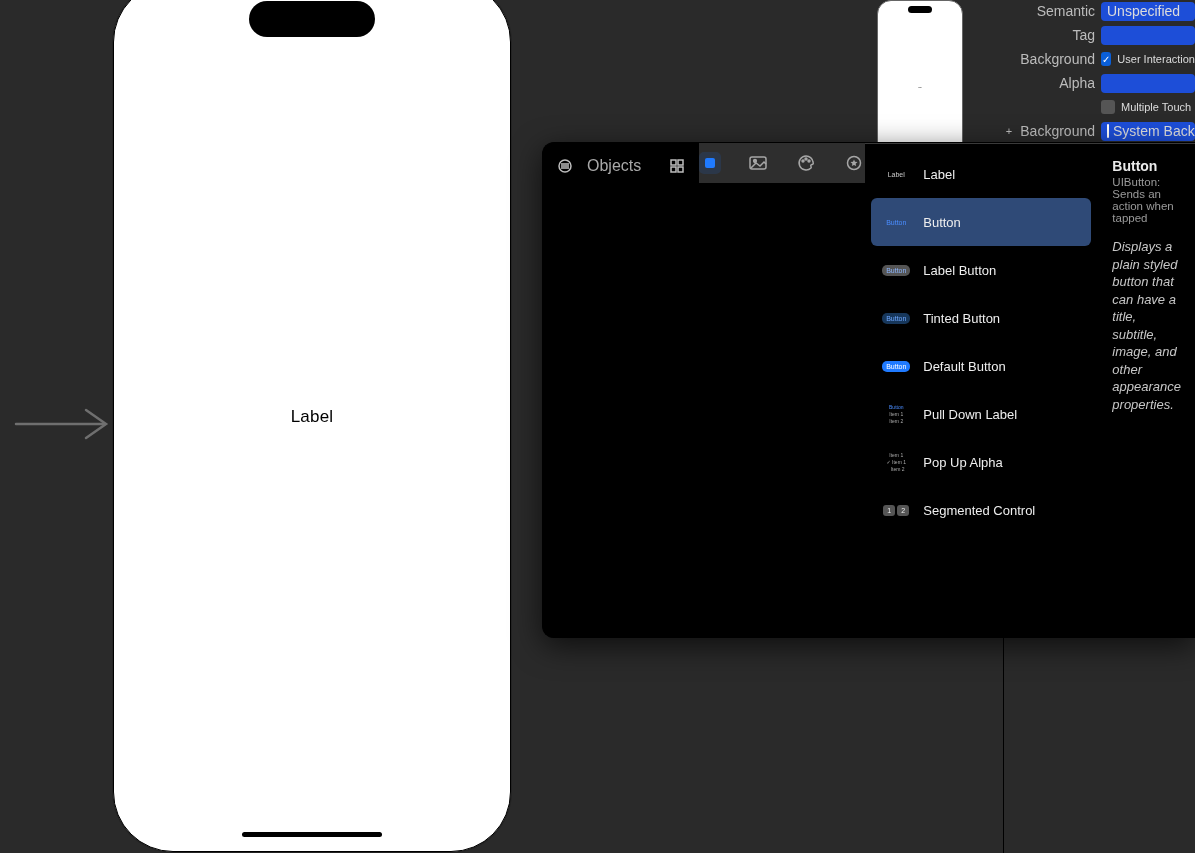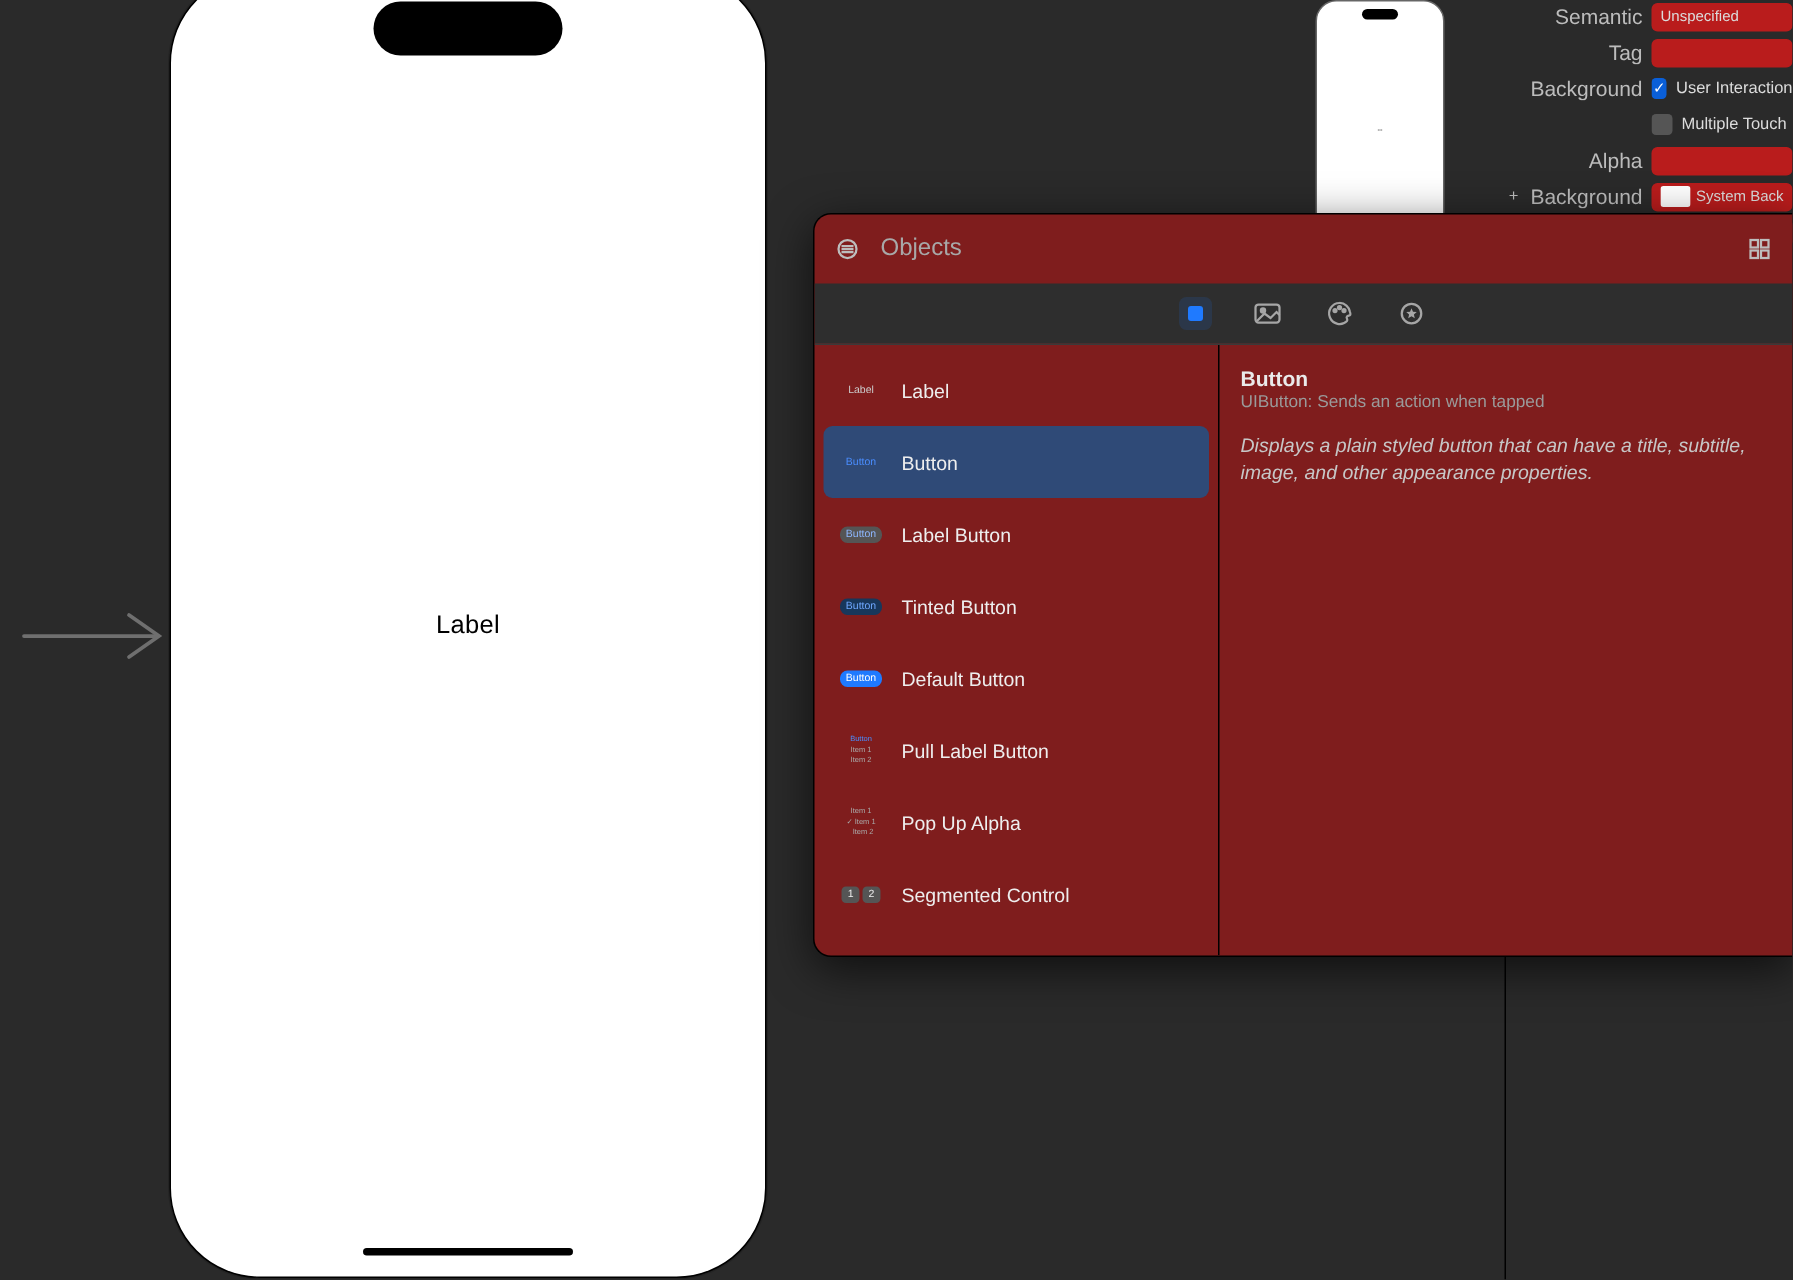--- a/index.html
+++ b/index.html
@@ -86,26 +86,26 @@
     flex: 0 0 86px;
     text-align: right;
     font-size: 14px;
     color: #bcbcbc;
     padding-right: 6px;
     white-space: nowrap;
     overflow: hidden;
   }
   .insp-field {
     flex: 1;
-    background: #b91c1c;
+    background: #1d4ed8;
     border-radius: 4px;
     height: 19px;
     display: flex;
     align-items: center;
-    font-size: 10px;
+    font-size: 14px;
     color: #dcdcdc;
     padding: 0 6px;
     overflow: hidden;
     white-space: nowrap;
   }
   .insp-check {
     flex: 1;
     display: flex;
     align-items: center;
     gap: 6px;
@@ -186,27 +186,26 @@
     bottom:0;
   }
 
   
   .library {
     position: absolute;
     left: 542px;
     top: 142px;
     right: 0;
     height: 496px;
-    background: #7f1d1d;
+    background: #000000;
     border: 1px solid #000;
     border-right: none;
     border-radius: 12px 0 0 12px;
     box-shadow: 0 8px 30px rgba(0,0,0,.65);
     display: flex;
-    flex-direction: column;
     overflow: hidden;
   }
   .lib-header {
     height: 46px;
     display: flex;
     align-items: center;
     padding: 0 14px;
     gap: 14px;
   }
   .lib-menu-icon { color:#bdbdbd; display:flex; }
@@ -351,30 +350,30 @@
   <div class="insp-row">
     <span class="plus hidden">+</span>
     <div class="insp-label">Background</div>
     <div class="insp-check">
       <span class="box checked">✓</span>
       <span>User Interaction</span>
     </div>
   </div>
   <div class="insp-row">
     <span class="plus hidden">+</span>
+    <div class="insp-label">Alpha</div>
+    <div class="insp-field"></div>
+  </div>
+  <div class="insp-row">
+    <span class="plus hidden">+</span>
     <div class="insp-label"></div>
     <div class="insp-check">
       <span class="box"></span>
       <span>Multiple Touch</span>
     </div>
-  </div>
-  <div class="insp-row">
-    <span class="plus hidden">+</span>
-    <div class="insp-label">Alpha</div>
-    <div class="insp-field"></div>
   </div>
   <div class="insp-row">
     <span class="plus">+</span>
     <div class="insp-label">Background</div>
     <div class="insp-field">
       <span class="swatch white"></span>
       <span>System Back</span>
     </div>
   </div>
   <div class="insp-row">
@@ -467,21 +466,21 @@
             <span class="pill">Button</span>
           </div>
         <span>Default Button</span>
       </div>
       <div class="lib-item">
         <div class="lib-thumb menu">
             <span style="color:#4a8dff">Button</span>
             <span>Item 1</span>
             <span>Item 2</span>
           </div>
-        <span>Pull Label Button</span>
+        <span>Pull Down Label</span>
       </div>
       <div class="lib-item">
         <div class="lib-thumb menu">
             <span>Item 1</span>
             <span>✓ Item 1</span>
             <span>&nbsp;&nbsp;Item 2</span>
           </div>
         <span>Pop Up Alpha</span>
       </div>
       <div class="lib-item">

